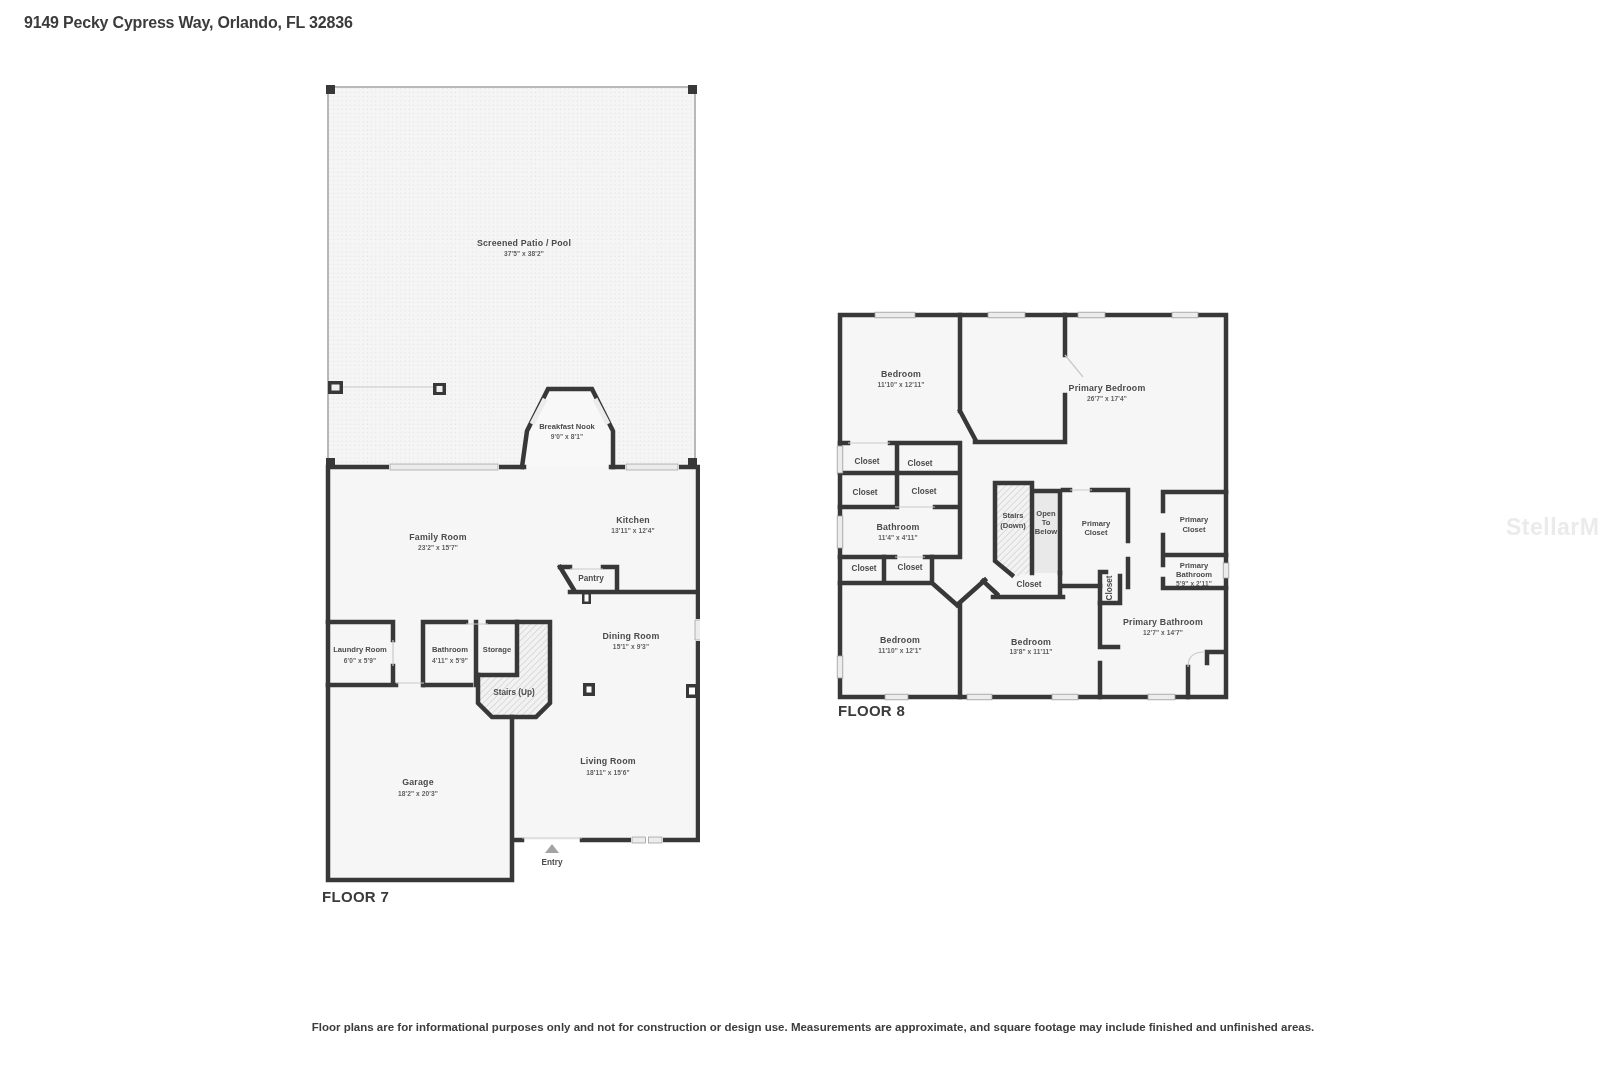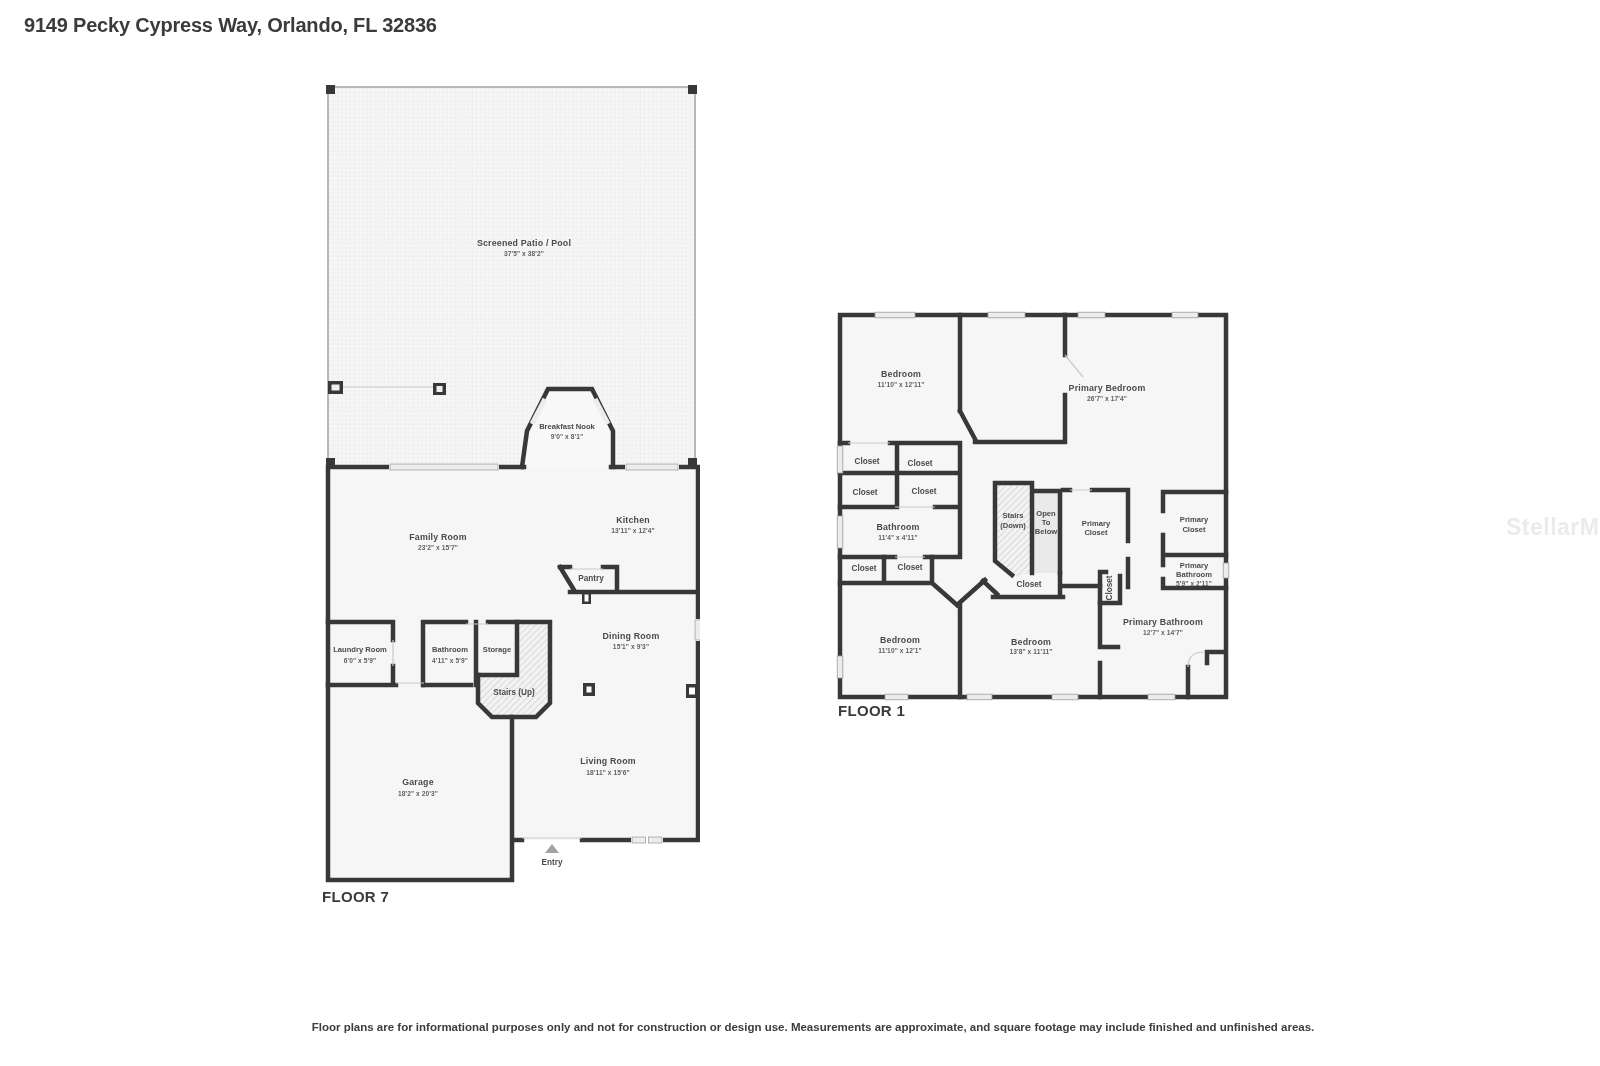--- a/index.html
+++ b/index.html
@@ -1,21 +1,21 @@
 <!DOCTYPE html>
 <html><head>
 <meta charset="utf-8">
 <style>
   html,body{margin:0;padding:0;}
   body{
     width:1600px;height:1066px;position:relative;background:#ffffff;
     font-family:"Liberation Sans", sans-serif;overflow:hidden;
   }
   .page-title{
-    position:absolute;left:24px;top:14px;font-size:20px;font-weight:bold;
+    position:absolute;left:24px;top:14px;font-size:16px;font-weight:bold;
     color:#3b3b3b;letter-spacing:-0.2px;
   }
   .floor-label{
     position:absolute;font-size:15px;font-weight:bold;color:#3b3b3b;letter-spacing:0.3px;
   }
   #floor1-label{left:322px;top:888px;}
   #floor2-label{left:838px;top:702px;}
   .watermark{
     position:absolute;left:1506px;top:514px;font-size:23px;font-weight:bold;
     color:#ebebeb;letter-spacing:0.5px;
@@ -245,16 +245,16 @@
   </g>
   <g>
     <text class="rn" x="327" y="312">Primary Bathroom</text>
     <text class="rd" x="327" y="322">12'7" x 14'7"</text>
   </g>
   <g>
     <text class="rn" x="195" y="332">Bedroom</text>
     <text class="rd" x="195" y="341">13'8" x 11'11"</text>
   </g>
 </svg>
-<div class="floor-label" id="floor2-label">FLOOR 1</div>
+<div class="floor-label" id="floor2-label">FLOOR 8</div>
 
 <div class="watermark">StellarMLS</div>
 <div class="disclaimer">Floor plans are for informational purposes only and not for construction or design use. Measurements are approximate, and square footage may include finished and unfinished areas.</div>
 
 </body></html>

